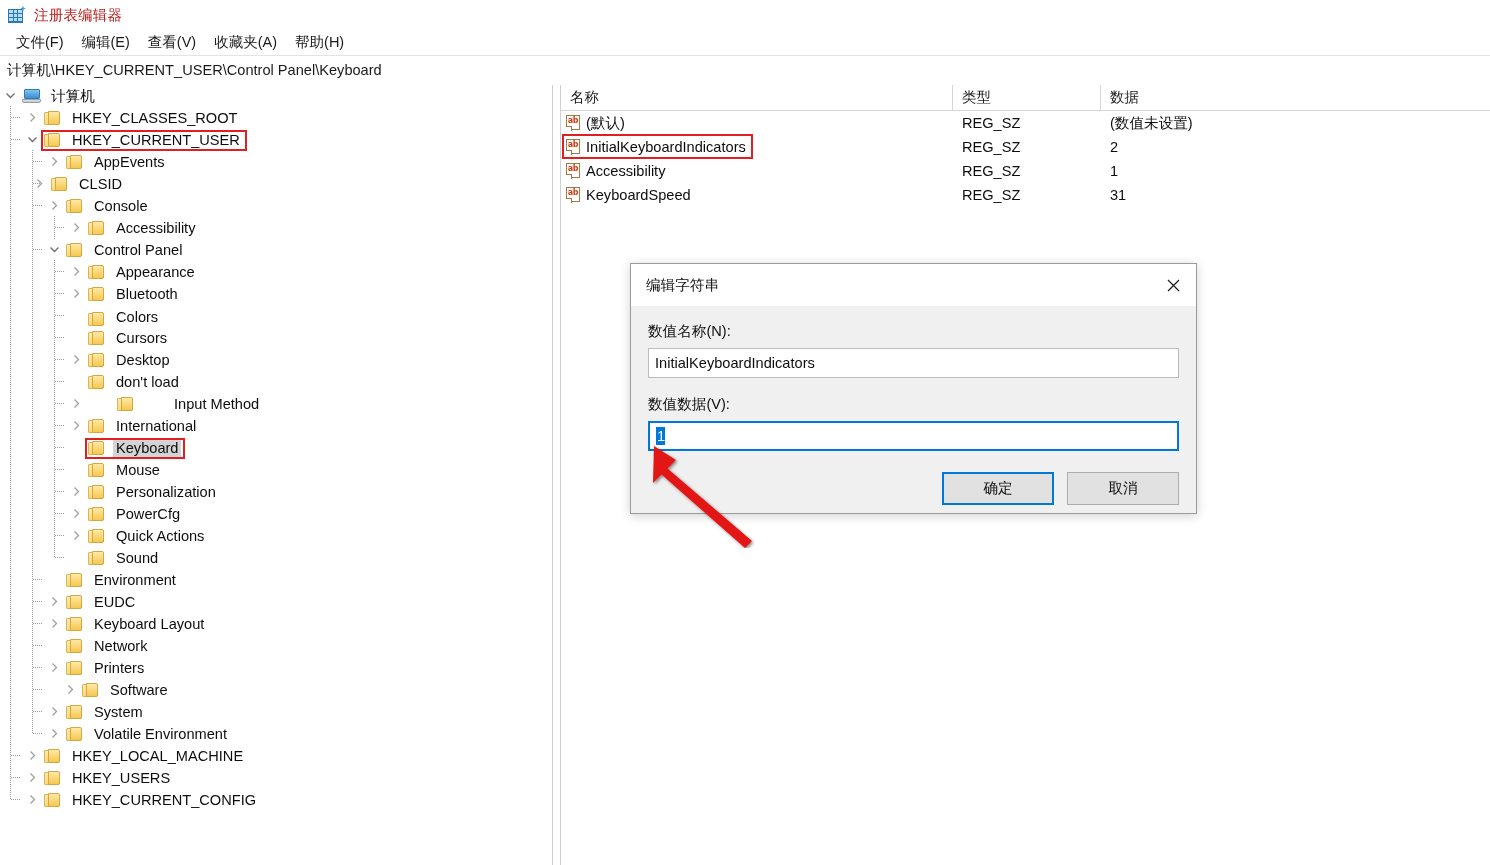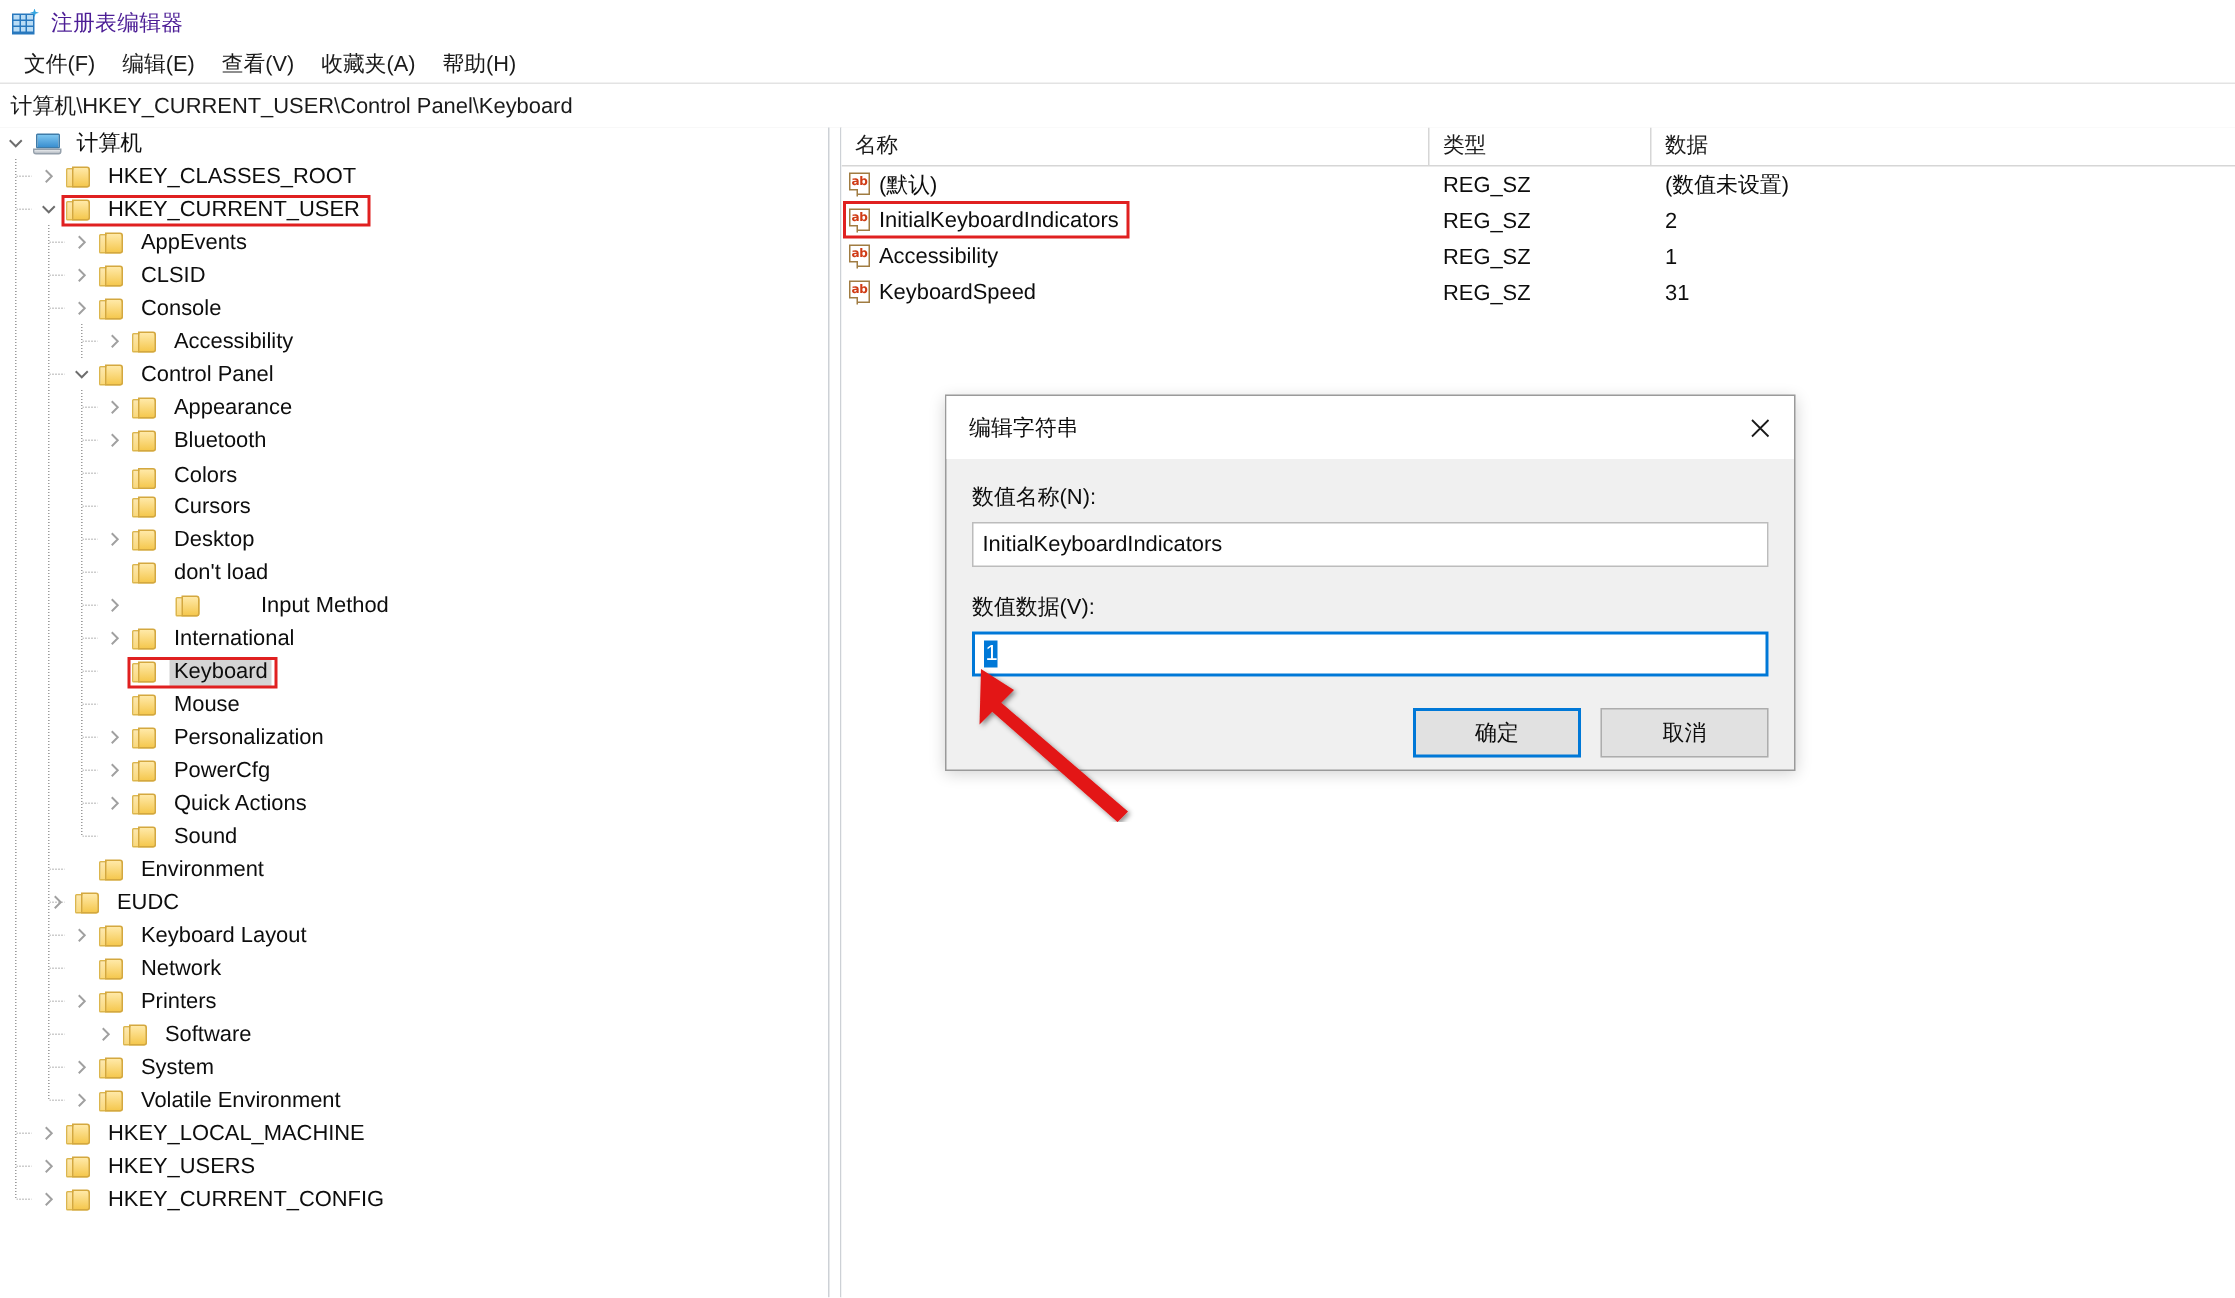--- a/index.html
+++ b/index.html
@@ -47,21 +47,21 @@
   }
   #app-icon .grid i { background: #b9dcf5; display:block; }
   #app-icon .spark {
     position: absolute;
     right: -1px; top: -1px;
     width: 6px; height: 6px;
     background: #34a5e0;
     clip-path: polygon(50% 0, 62% 38%, 100% 50%, 62% 62%, 50% 100%, 38% 62%, 0 50%, 38% 38%);
   }
   #app-title {
-    color: #4c1d95;
+    color: #b91c1c;
     font-size: 14.5px;
     letter-spacing: .2px;
   }
 
   
   #menubar {
     height: 25px;
     display: flex;
     align-items: center;
     padding-left: 7px;
@@ -473,21 +473,21 @@
               <path d="M3.5 1.5 L7.5 5.5 L3.5 9.5"></path>
             </svg>
           </div>
         </div>
         <div class="folder">
           <div class="back"></div>
           <div class="front"></div>
         </div>
         <span class="tree-label">AppEvents</span>
       </div>
-      <div class="tree-row" style="padding-left: 44px;">
+      <div class="tree-row" style="padding-left: 29px;">
         <div style="position: absolute; left: 0px; top: 0px; width: 22px; height: 22px;">
           <div class="dotv"></div>
         </div>
         <div style="position: absolute; left: 22px; top: 0px; width: 22px; height: 22px;">
           <div class="doth"></div>
           <div class="dotv"></div>
         </div>
         <div class="tw">
           <div class="chev">
             <svg width="11" height="11" viewBox="0 0 11 11" fill="none" stroke="#a0a0a0" stroke-width="1.3">
@@ -875,21 +875,21 @@
           <div class="doth"></div>
           <div class="dotv"></div>
         </div>
         <div class="tw"></div>
         <div class="folder">
           <div class="back"></div>
           <div class="front"></div>
         </div>
         <span class="tree-label">Environment</span>
       </div>
-      <div class="tree-row" style="padding-left: 28px; text-align: center;">
+      <div class="tree-row" style="padding-left: 44px; text-align: center;">
         <div style="position: absolute; left: 0px; top: 0px; width: 22px; height: 22px;">
           <div class="dotv"></div>
         </div>
         <div style="position: absolute; left: 22px; top: 0px; width: 22px; height: 22px;">
           <div class="doth"></div>
           <div class="dotv"></div>
         </div>
         <div class="tw">
           <div class="chev">
             <svg width="11" height="11" viewBox="0 0 11 11" fill="none" stroke="#a0a0a0" stroke-width="1.3">

